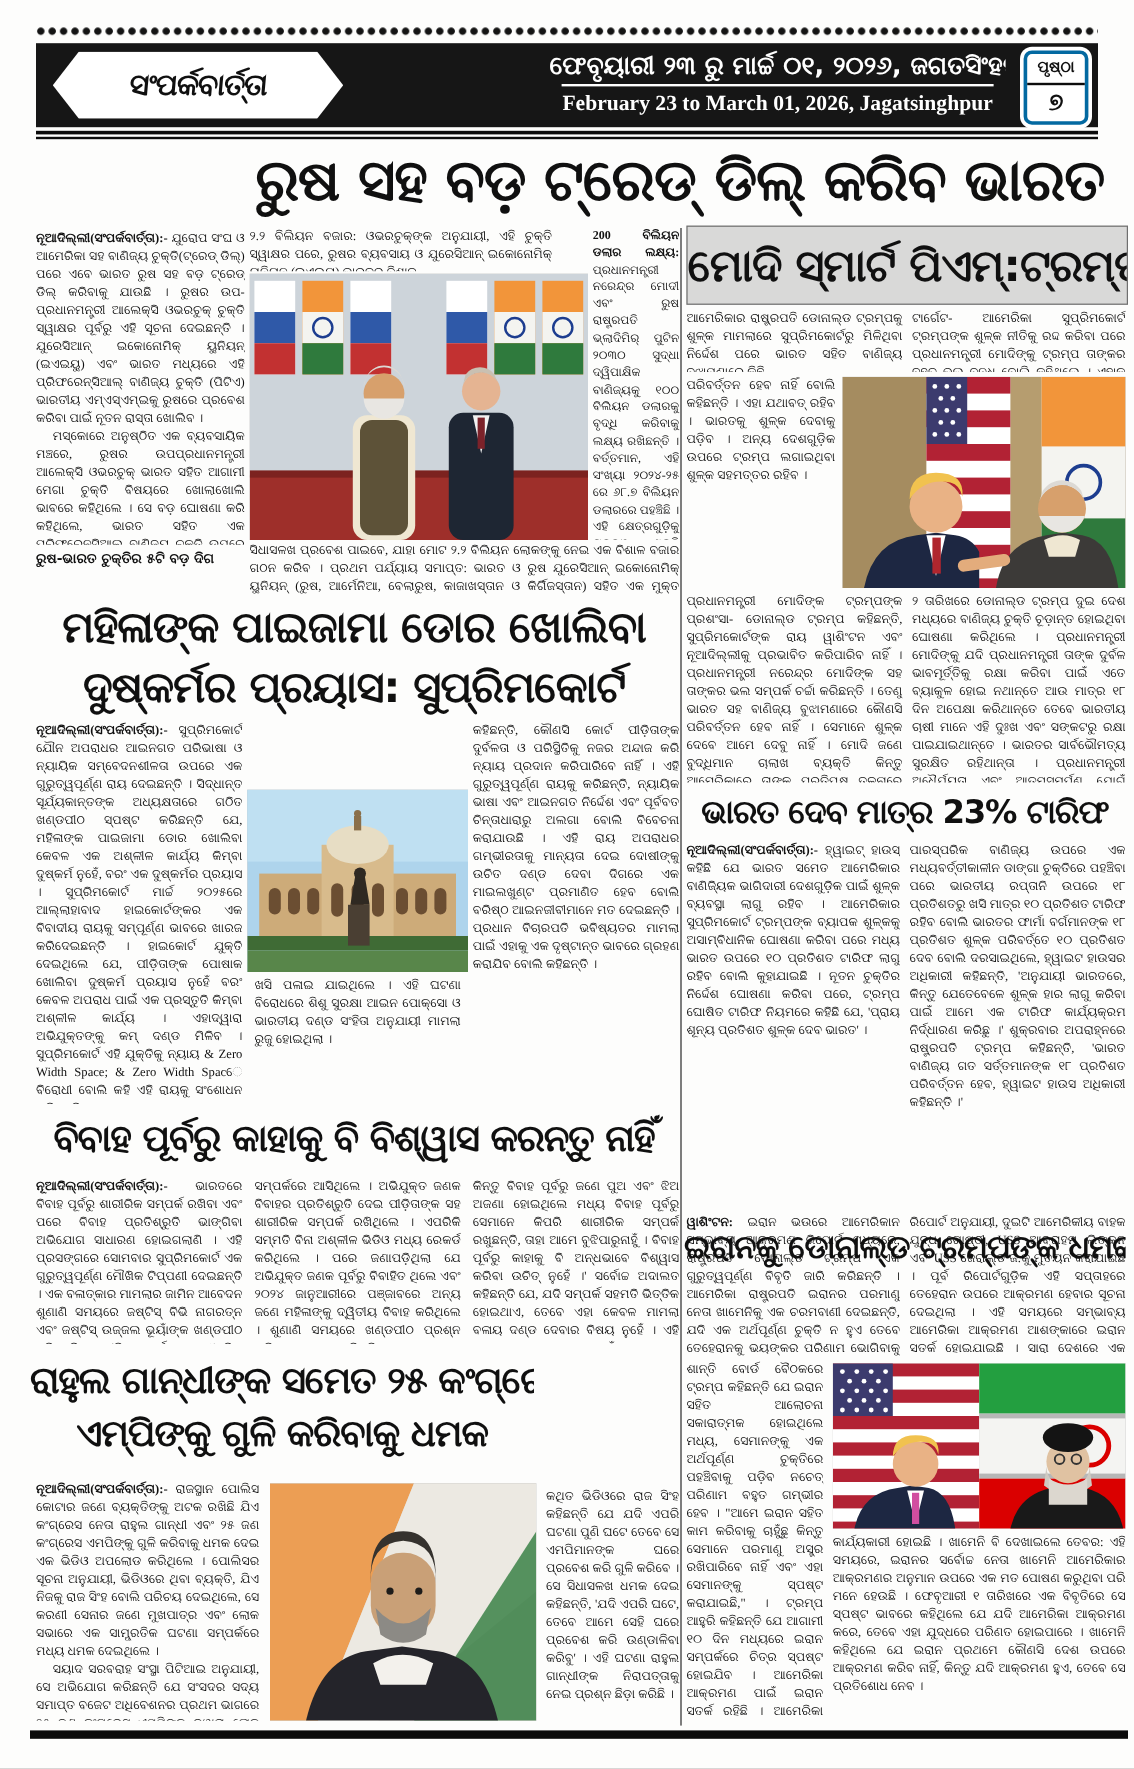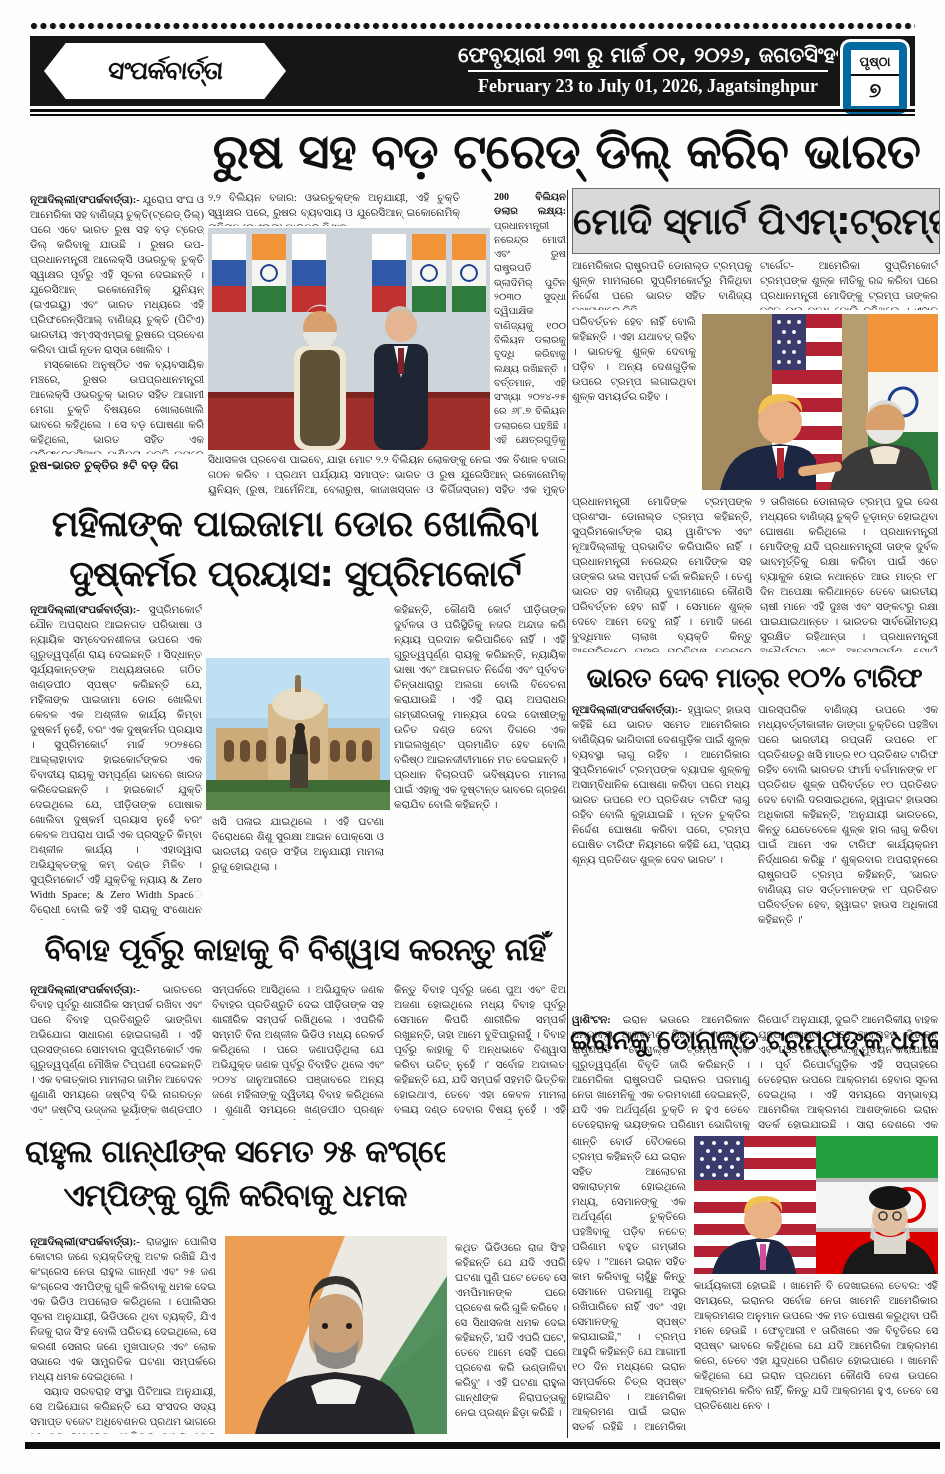--- a/index.html
+++ b/index.html
@@ -12,21 +12,21 @@
   .logo-shape{position:absolute;left:14px;top:7px;width:242px;height:56px;background:#fff;
               clip-path:polygon(0 50%,9% 0,91% 0,100% 50%,91% 100%,9% 100%);}
   .logo-inner{position:absolute;left:6px;top:5px;right:6px;bottom:5px;
               clip-path:polygon(0 50%,9% 0,91% 0,100% 50%,91% 100%,9% 100%);
               border:0;display:flex;align-items:center;justify-content:center;}
   .logo-text{font-size:25px;font-weight:bold;transform:skewX(-5deg);letter-spacing:-1px;white-space:nowrap;}
   .datewrap{position:absolute;left:428px;top:4px;width:380px;height:62px;color:#fff;text-align:center;}
   .date-odia{font-size:21px;font-weight:bold;line-height:30px;white-space:nowrap;overflow:hidden;}
   .date-rule{height:2px;background:#fff;margin:0 10px;}
   .date-eng{font-family:"Liberation Serif",serif;font-size:18px;font-weight:bold;line-height:28px;white-space:nowrap;overflow:hidden;}
-  .pagebox{position:absolute;right:8px;top:6px;width:48px;height:56px;background:#fff;border:8px solid #0369a1;
+  .pagebox{position:absolute;right:8px;top:6px;width:48px;height:56px;background:#fff;border:3px solid #0369a1;
            border-radius:7px;box-shadow:0 0 0 3px #fff;text-align:center;}
   .pagebox .lbl{font-size:13px;font-weight:bold;line-height:24px;border-bottom:2px solid #0c0c0c;}
   .pagebox .num{font-size:20px;font-weight:bold;line-height:28px;}
   .rule{background:#0c0c0c;}
   .main-head{font-size:48px;font-weight:bold;text-align:right;white-space:nowrap;overflow:hidden;letter-spacing:-1px;line-height:66px;}
   .h2line{font-size:36px;font-weight:bold;text-align:center;white-space:nowrap;overflow:hidden;line-height:48px;letter-spacing:-1px;}
   .h3line{font-size:31px;font-weight:bold;text-align:center;white-space:nowrap;overflow:hidden;line-height:46px;letter-spacing:-1px;}
   .h4line{font-size:27px;font-weight:bold;text-align:center;white-space:nowrap;overflow:hidden;line-height:40px;letter-spacing:-1px;}
   .bt{font-size:10.5px;line-height:1.43;text-align:justify;overflow:hidden;font-family:Liberation Serif, serif;}
   .bt .dl{font-weight:bold;}
@@ -48,21 +48,21 @@
 
   <div class="abs headbar" style="left:30px;top:36px;width:885px;height:70px;">
     <div class="logo-shape">
       <div class="logo-inner">
         <span class="logo-text">ସଂପର୍କବାର୍ତ୍ତା</span>
       </div>
     </div>
     <div class="datewrap">
       <div class="date-odia">ଫେବୃୟାରୀ ୨୩ ରୁ ମାର୍ଚ୍ଚ ୦୧, ୨୦୨୬, ଜଗତସିଂହପୁର</div>
       <div class="date-rule"></div>
-      <div class="date-eng">February 23 to July 01, 2026,  Jagatsinghpur</div>
+      <div class="date-eng">February 23 to March 01, 2026,  Jagatsinghpur</div>
     </div>
     <div class="pagebox">
       <div class="lbl">ପୃଷ୍ଠା</div>
       <div class="num">୭</div>
     </div>
   </div>
 
   <div class="abs rule" style="left:30px;top:109px;width:885px;height:3px;"></div>
   <div class="abs rule" style="left:30px;top:114px;width:885px;height:2px;"></div>
 
@@ -290,25 +290,25 @@
         <path d="M168 136 q16 -8 30 0 l-4 14 h-22z" fill="#efe7d2"></path>
         <circle cx="183" cy="110" r="20" fill="#d7a06c"></circle>
         <path d="M164 116 a20 20 0 0 0 38 0 z" fill="#e8e6e2"></path>
         <path d="M164 104 a20 20 0 0 1 38 0 l-3 -9 a19 19 0 0 0 -32 0 z" fill="#dcd9d4"></path>
       </g>
 
       <rect x="96" y="150" width="44" height="10" rx="5" fill="#e3ac7c" transform="rotate(-8 118 155)"></rect>
     </svg>
   </div>
 
-  <div class="abs bt" style="left:572px;top:314px;width:124px;height:174px;">ପରିବର୍ତ୍ତନ ହେବ ନାହିଁ ବୋଲି କହିଛନ୍ତି । ଏହା ଯଥାବତ୍ ରହିବ । ଭାରତକୁ ଶୁଳ୍କ ଦେବାକୁ ପଡ଼ିବ । ଅନ୍ୟ ଦେଶଗୁଡ଼ିକ ଉପରେ ଟ୍ରମ୍ପ ଲଗାଇଥିବା ଶୁଳ୍କ ସମୟର୍ତର ରହିବ ।</div>
+  <div class="abs bt" style="left:572px;top:314px;width:124px;height:174px;">ପରିବର୍ତ୍ତନ ହେବ ନାହିଁ ବୋଲି କହିଛନ୍ତି । ଏହା ଯଥାବତ୍ ରହିବ । ଭାରତକୁ ଶୁଳ୍କ ଦେବାକୁ ପଡ଼ିବ । ଅନ୍ୟ ଦେଶଗୁଡ଼ିକ ଉପରେ ଟ୍ରମ୍ପ ଲଗାଇଥିବା ଶୁଳ୍କ ସହମତ୍ତର ରହିବ ।</div>
   <div class="abs bt" style="left:572px;top:494px;width:180px;height:158px;">ପ୍ରଧାନମନ୍ତ୍ରୀ ମୋଦିଙ୍କ ଟ୍ରମ୍ପଙ୍କ ପ୍ରଶଂସା- ଡୋନାଲ୍ଡ ଟ୍ରମ୍ପ କହିଛନ୍ତି, ସୁପ୍ରିମକୋର୍ଟଙ୍କ ରାୟ ୱାଶିଂଟନ ଏବଂ ନୂଆଦିଲ୍ଲୀକୁ ପ୍ରଭାବିତ କରିପାରିବ ନାହିଁ । ପ୍ରଧାନମନ୍ତ୍ରୀ ନରେନ୍ଦ୍ର ମୋଦିଙ୍କ ସହ ତାଙ୍କର ଭଲ ସମ୍ପର୍କ ଚର୍ଚ୍ଚା କରିଛନ୍ତି । ତେଣୁ ଭାରତ ସହ ବାଣିଜ୍ୟ ବୁଝାମଣାରେ କୌଣସି ପରିବର୍ତ୍ତନ ହେବ ନାହିଁ । ସେମାନେ ଶୁଳ୍କ ଦେବେ ଆମେ ଦେବୁ ନାହିଁ । ମୋଦି ଜଣେ ବୁଦ୍ଧିମାନ ଚାଲାଖ ବ୍ୟକ୍ତି କିନ୍ତୁ ଆମେରିକାରେ ତାଙ୍କ ପ୍ରତିପକ୍ଷ ତୁଳନାରେ ବହୁତ ବୁଦ୍ଧିମାନ ଥିଲେ । ସେମାନେ ଆମକୁ ଠକୁଥିଲେ । ତେଣୁ ଭାରତ ସହିତ ଆମେ ଚୁକ୍ତି କଲୁ ।''  ବାଣିଜ୍ୟ ଚୁକ୍ତିକୁ ନେଇ କଂଗ୍ରେସର</div>
   <div class="abs bt" style="left:760px;top:494px;width:178px;height:158px;">୨ ତାରିଖରେ ଡୋନାଲ୍ଡ ଟ୍ରମ୍ପ ଦୁଇ ଦେଶ ମଧ୍ୟରେ ବାଣିଜ୍ୟ ଚୁକ୍ତି ଚୂଡ଼ାନ୍ତ ହୋଇଥିବା ଘୋଷଣା କରିଥିଲେ । ପ୍ରଧାନମନ୍ତ୍ରୀ ମୋଦିଙ୍କୁ ଯଦି ପ୍ରଧାନମନ୍ତ୍ରୀ ତାଙ୍କ ଦୁର୍ବଳ ଭାବମୂର୍ତ୍ତିକୁ ରକ୍ଷା କରିବା ପାଇଁ ଏତେ ବ୍ୟାକୁଳ ହୋଇ ନଥାନ୍ତେ ଆଉ ମାତ୍ର ୧୮ ଦିନ ଅପେକ୍ଷା କରିଥାନ୍ତେ ତେବେ ଭାରତୀୟ ଚାଷୀ ମାନେ ଏହି ଦୁଃଖ ଏବଂ ସଙ୍କଟରୁ ରକ୍ଷା ପାଇଯାଇଥାନ୍ତେ । ଭାରତର ସାର୍ବଭୌମତ୍ୟ ସୁରକ୍ଷିତ ରହିଥାନ୍ତା । ପ୍ରଧାନମନ୍ତ୍ରୀ ଅଧୈର୍ଯ୍ୟତା ଏବଂ ଆତ୍ମସମର୍ପଣ ଯୋଗୁଁ ଭାରତ-ଆମେରିକା ବାଣିଜ୍ୟ ଚୁକ୍ତି ଏକ କଷ୍ଟକର ପରୀକ୍ଷା ହୋଇଛି । ଯାହା ଦେଶ ସନ୍ଧାନ ଦେଇଛି ।</div>
 
-  <div class="abs h4line" style="left:570px;top:658px;width:368px;">ଭାରତ ଦେବ ମାତ୍ର ୧୦% ଟାରିଫ</div>
+  <div class="abs h4line" style="left:570px;top:658px;width:368px;">ଭାରତ ଦେବ ମାତ୍ର 23% ଟାରିଫ</div>
   <div class="abs bt" style="left:572px;top:702px;width:178px;height:256px;">
     <span class="dl">ନୂଆଦିଲ୍ଲୀ(ସଂପର୍କବାର୍ତ୍ତା):-</span>
     <span>ହ୍ୱାଇଟ୍ ହାଉସ୍ କହିଛି ଯେ ଭାରତ ସମେତ ଆମେରିକାର ବାଣିଜ୍ୟିକ ଭାଗିଦାରୀ ଦେଶଗୁଡ଼ିକ ପାଇଁ ଶୁଳ୍କ ବ୍ୟବସ୍ଥା ଲାଗୁ ରହିବ । ଆମେରିକାର ସୁପ୍ରିମକୋର୍ଟ ଟ୍ରମ୍ପଙ୍କ ବ୍ୟାପକ ଶୁଳ୍କକୁ ଅସାମ୍ବିଧାନିକ ଘୋଷଣା କରିବା ପରେ ମଧ୍ୟ ଭାରତ ଉପରେ ୧୦ ପ୍ରତିଶତ ଟାରିଫ ଲାଗୁ ରହିବ ବୋଲି କୁହାଯାଇଛି । ନୂତନ ଚୁକ୍ତିର ନିର୍ଦ୍ଦେଶ ଘୋଷଣା କରିବା ପରେ, ଟ୍ରମ୍ପ ଘୋଷିତ ଟାରିଫ ନିୟମରେ କହିଛି ଯେ, 'ପ୍ରାୟ ଶୂନ୍ୟ ପ୍ରତିଶତ ଶୁଳ୍କ ଦେବ ଭାରତ' ।</span>
   </div>
   <div class="abs bt" style="left:758px;top:702px;width:180px;height:256px;">ପାରସ୍ପରିକ ବାଣିଜ୍ୟ ଉପରେ ଏକ ମଧ୍ୟବର୍ତ୍ତୀକାଳୀନ ଡାଙ୍ଗା ଚୁକ୍ତିରେ ପହଞ୍ଚିବା ପରେ ଭାରତୀୟ ରପ୍ତାନି ଉପରେ ୧୮ ପ୍ରତିଶତରୁ ଖସି ମାତ୍ର ୧୦ ପ୍ରତିଶତ ଟାରିଫ ରହିବ ବୋଲି ଭାରତର ଫାର୍ମା ବର୍ଗମାନଙ୍କ ୧୮ ପ୍ରତିଶତ ଶୁଳ୍କ ପରିବର୍ତ୍ତେ ୧୦ ପ୍ରତିଶତ ଦେବ ବୋଲି ଦରସାଇଥିଲେ, ହ୍ୱାଇଟ ହାଉସର ଅଧିକାରୀ କହିଛନ୍ତି, 'ଅନୁଯାୟୀ ଭାରତରେ, କିନ୍ତୁ ଯେତେବେଳେ ଶୁଳ୍କ ହାର ଲାଗୁ କରିବା ପାଇଁ ଆମେ ଏକ ଟାରିଫ କାର୍ଯ୍ୟକ୍ରମ ନିର୍ଦ୍ଧାରଣ କରିଛୁ ।' ଶୁକ୍ରବାର ଅପରାହ୍ନରେ ରାଷ୍ଟ୍ରପତି ଟ୍ରମ୍ପ କହିଛନ୍ତି, 'ଭାରତ ବାଣିଜ୍ୟ ଗତ ସର୍ତ୍ତମାନଙ୍କ ୧୮ ପ୍ରତିଶତ ପରିବର୍ତ୍ତନ ହେବ, ହ୍ୱାଇଟ ହାଉସ ଅଧିକାରୀ କହିଛନ୍ତି ।'</div>
 
   <div class="abs h4line" style="left:570px;top:1020px;width:368px;">ଇରାନକୁ ଡୋନାଲ୍ଡ ଟ୍ରମ୍ପଙ୍କ ଧମକ</div>
   <div class="abs bt" style="left:572px;top:1012px;width:178px;height:118px;">
     <span class="dl">ୱାଶିଂଟନ:</span>
     <span>ଇରାନ ଭଉରେ ଆମେରିକାନ ସମ୍ଭାବ୍ୟ ଆକ୍ରମଣ ରିପୋର୍ଟ ମଧ୍ୟରେ, ରାଷ୍ଟ୍ରପତି ଡୋନାଲ୍ଡ ଟ୍ରମ୍ପ ଏକ ଗୁରୁତ୍ୱପୂର୍ଣ୍ଣ ବିବୃତି ଜାରି କରିଛନ୍ତି ।  ଆମେରିକା ରାଷ୍ଟ୍ରପତି ଇରାନର ପରମାଣୁ ନେତା ଖାମେନିକୁ ଏକ ଚରମବାଣୀ ଦେଇଛନ୍ତି, ଯଦି ଏକ ଅର୍ଥପୂର୍ଣ୍ଣ ଚୁକ୍ତି ନ ହୁଏ ତେବେ ତେହେରାନକୁ ଭୟଙ୍କର ପରିଣାମ ଭୋଗିବାକୁ ପଡ଼ିବ ବୋଲି ଚେତାବନୀ ଦେଇଛନ୍ତି । ସେ ଏହା ମଧ୍ୟ କହିଛନ୍ତି ଯେ ଇରାନ ପରମାଣୁ ଅସ୍ତ୍ର ରଖିପାରିବ ନାହିଁ ଏବଂ ଏହା ତାଙ୍କୁ ସ୍ପଷ୍ଟ କରାଯାଇଛି । ୧୦ ଦିନ ମଧ୍ୟରେ ଇରାନ ସମ୍ପର୍କରେ ଚିତ୍ର ସ୍ପଷ୍ଟ ହୋଇଯିବ ।</span>

